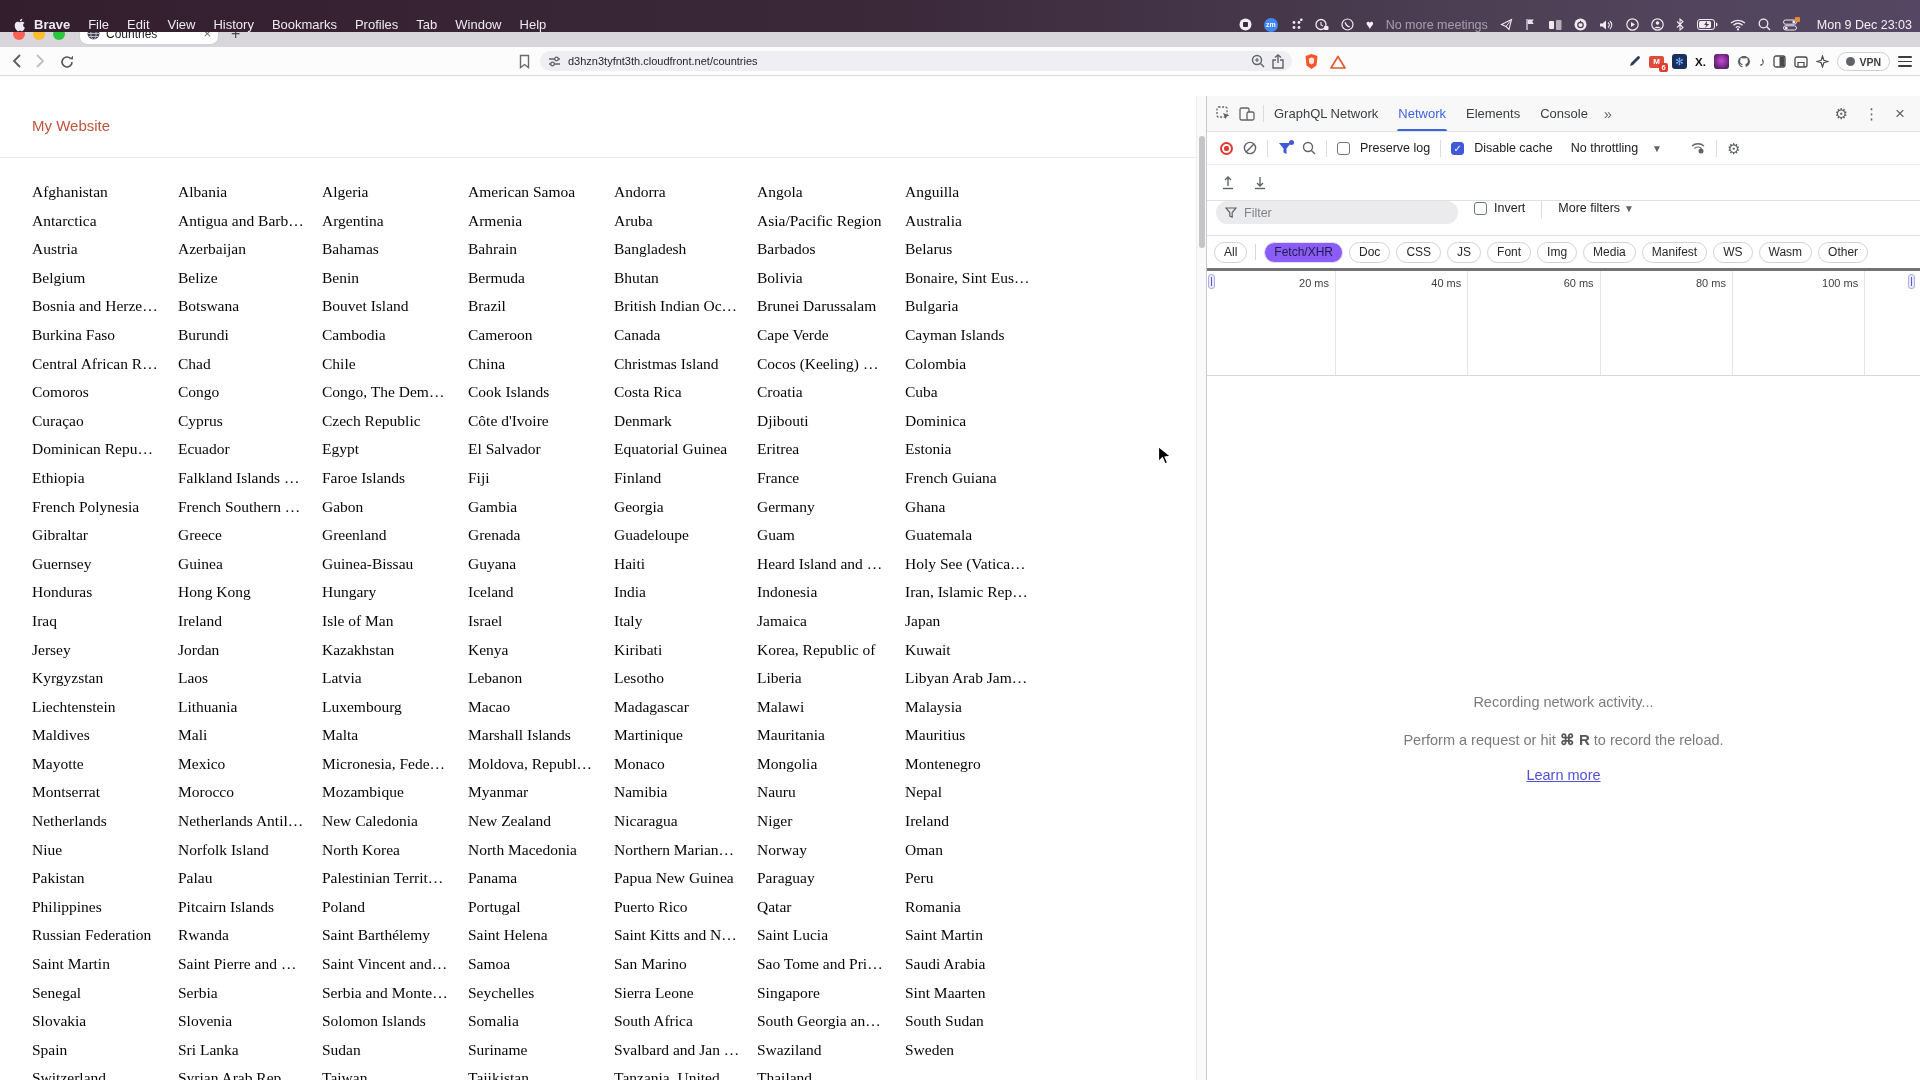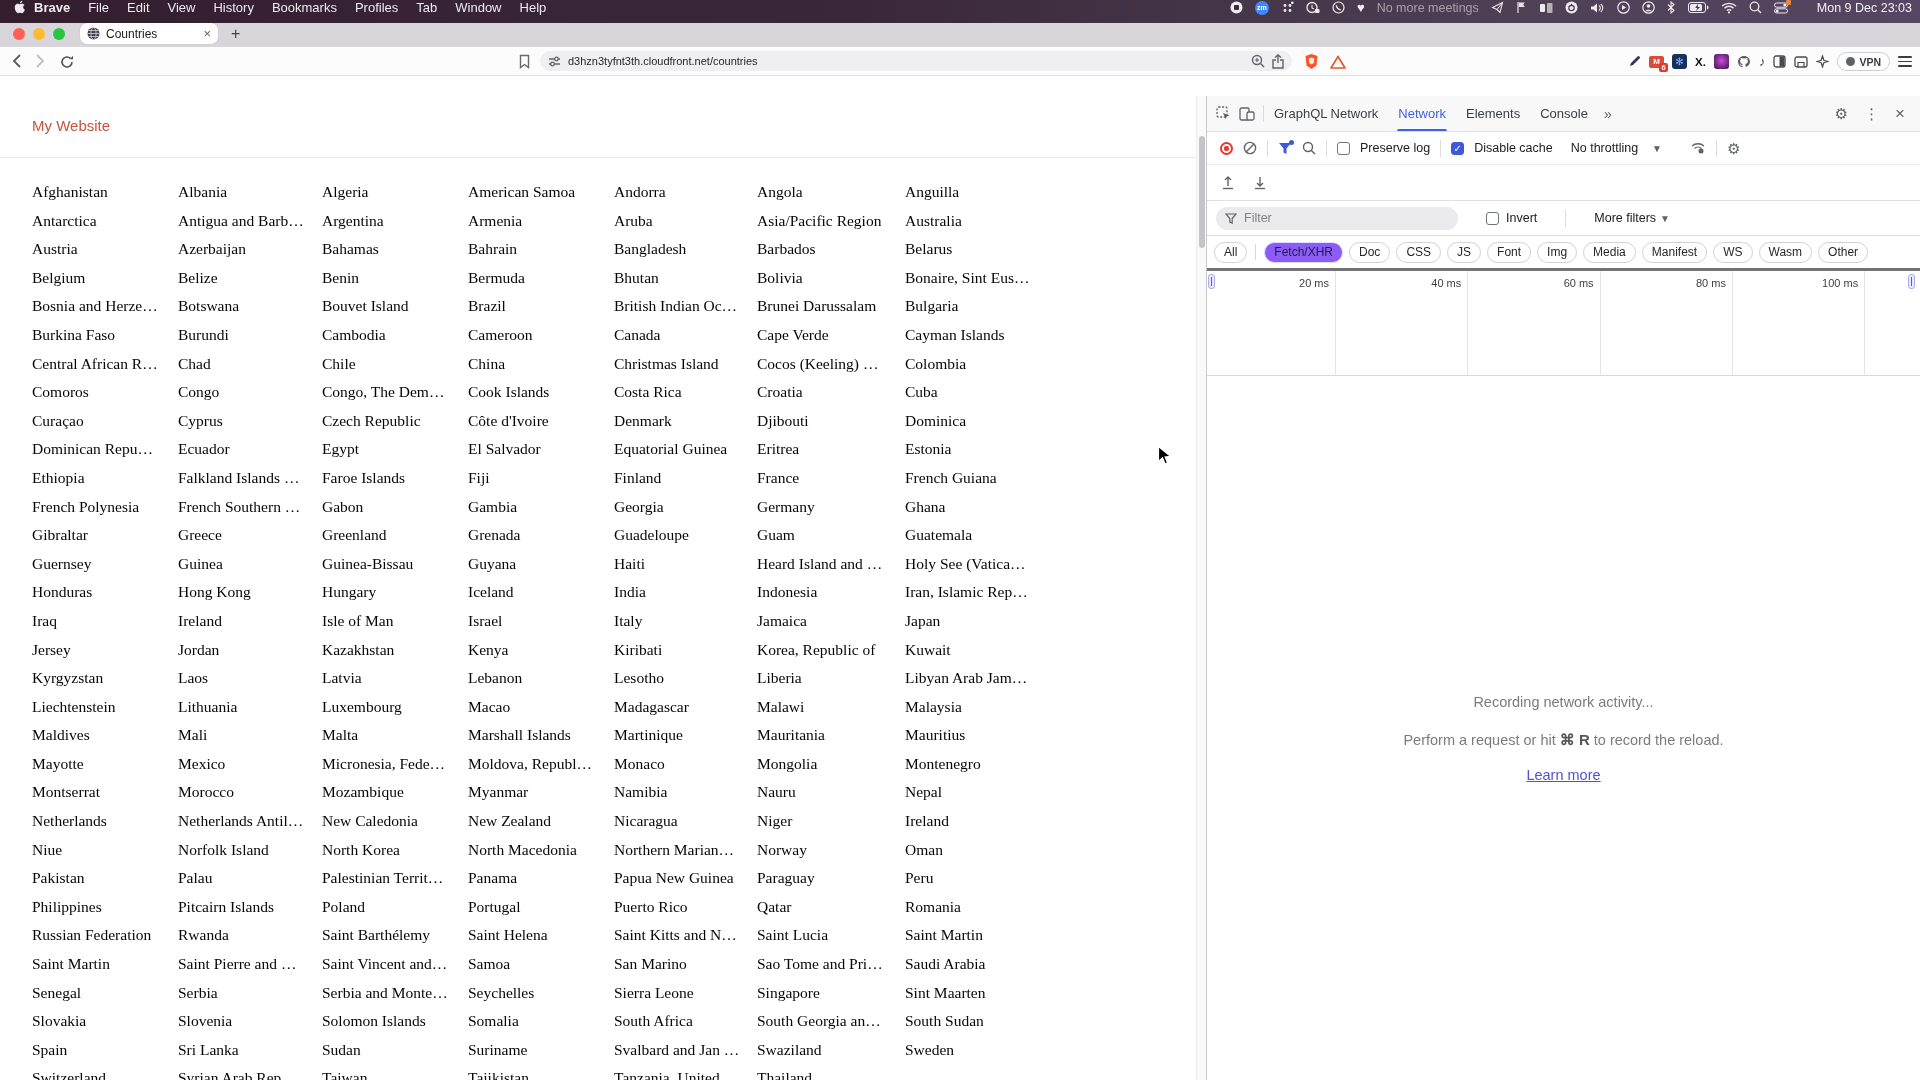--- a/index.html
+++ b/index.html
@@ -1,29 +1,29 @@
 <!DOCTYPE html>
 <html><head>
 <meta charset="utf-8">
 <style>
   *{box-sizing:border-box;margin:0;padding:0}
   html,body{width:1920px;height:1080px;font-family:"Liberation Sans",sans-serif}
   .screen{position:relative;width:1920px;height:1080px;background:#fff;overflow:hidden}
 
   
-  .menubar{position:absolute;top:0;left:0;width:100%;height:23px;
+  .menubar{position:absolute;top:0;left:0;width:100%;height:32px;
     background:linear-gradient(90deg,#331e2e,#3a2839 45%,#4e4156 80%,#554763);
-    display:flex;align-items:flex-start;color:#efe9f0;font-size:13px;z-index:5}
+    display:flex;align-items:flex-end;color:#efe9f0;font-size:13px;z-index:5}
   .apple{margin-left:14px;display:flex;align-items:center}
   .menu-item{padding:0 9px;white-space:nowrap}
   .menu-item.bold{font-weight:bold}
   .status{margin-left:auto;display:flex;align-items:center;gap:12px;padding-right:8px}
   .sicon{display:flex;align-items:center;position:relative}
   .status-txt{color:rgba(240,235,242,.55);font-size:12.5px}
-  .clock{font-size:12.5px;color:#f4eff5;white-space:nowrap;margin-left:17px}
+  .clock{font-size:12.5px;color:#f4eff5;white-space:nowrap;margin-left:8px}
   .zm{width:14px;height:14px;border-radius:50%;background:#4087fc;color:#fff;font-size:7px;
     display:flex;align-items:center;justify-content:center;font-weight:bold}
   .cc-badge{position:absolute;right:-3px;top:-2px;width:5px;height:5px;border-radius:1px;background:#e8883a}
 
   
   .window{position:absolute;top:20px;left:0;width:100%;height:1060px}
   .tabstrip{height:27px;background:#d8d5db;display:flex;align-items:center}
   .lights{display:flex;gap:8px;margin-left:13px}
   .light{width:12px;height:12px;border-radius:50%}
   .l-red{background:#ff5f57}.l-yel{background:#febc2e}.l-grn{background:#29c740}
@@ -91,21 +91,21 @@
   .rec{width:13px;height:13px;border:2px solid #e4372e;border-radius:50%;position:relative;flex:none}
   .rec::after{content:"";position:absolute;inset:2px;background:#e4372e;border-radius:2px}
   .cb{width:13px;height:13px;border:1.5px solid #70757a;border-radius:3px;flex:none;
     display:flex;align-items:center;justify-content:center}
   .cb.checked{background:#4059d8;border-color:#4059d8;color:#fff;font-size:10px}
   .lbl{font-size:12.5px;color:#202124;white-space:nowrap}
   .caret{color:#5f6368;font-size:10px;margin-left:4px}
 
   .dt-har{height:36px;display:flex;align-items:center;gap:18px;padding-left:14px;
     border-bottom:1px solid #e0e0e2}
-  .dt-filterrow{height:35px;display:flex;align-items:center;gap:28px;padding-left:9px;
+  .dt-filterrow{height:35px;display:flex;align-items:flex-start;gap:16px;padding-left:9px;
     border-bottom:1px solid #e0e0e2}
   .filter-pill{width:242px;height:23px;border-radius:12px;background:#ebebed;display:flex;
     align-items:center;padding-left:9px;gap:7px}
   .filter-ph{color:#7f8389;font-size:12.5px}
   .dt-chips{height:35px;display:flex;align-items:center;gap:6px;padding-left:7px;
     border-bottom:3px solid #737373}
   .chip{height:21px;line-height:19px;padding:0 9px;border:1px solid #d2d2d6;border-radius:11px;
     font-size:12px;color:#28282b;background:#fff;white-space:nowrap}
   .chip.selected{background:#8b5cf6;border-color:#e1e0fb;color:#1d1d49}
   .chip-sep{width:1px;height:16px;background:#d8d8da;margin:0 2px}

